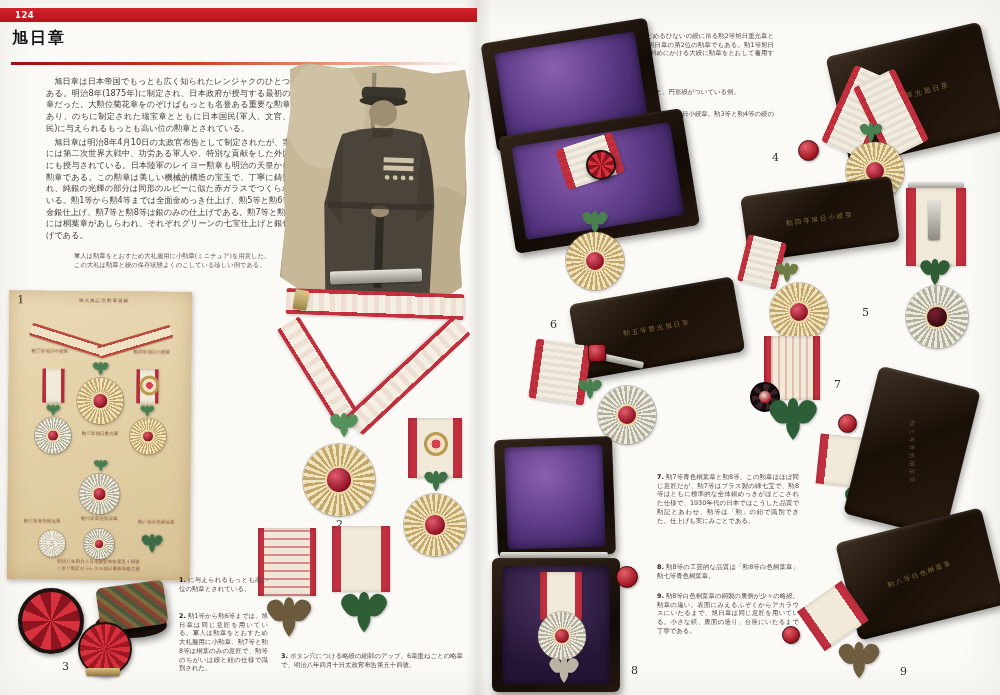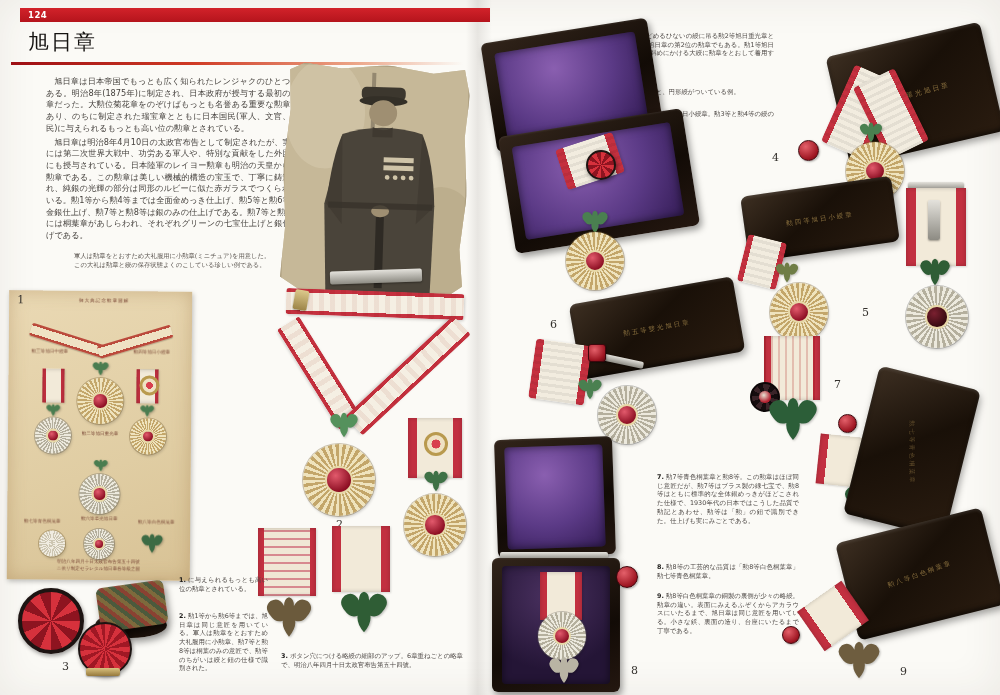--- a/index.html
+++ b/index.html
@@ -4,21 +4,21 @@
 <style>
   html,body{margin:0;padding:0;background:#ffffff;}
   #spread{position:relative;width:1000px;height:695px;background:#fbfaf6;overflow:hidden;
     font-family:"DejaVu Sans",sans-serif;box-shadow:inset 0 0 40px rgba(60,50,40,.08);}
   
   .redbar{position:absolute;top:8px;height:14px;background:linear-gradient(180deg,#d2222a,#b5141c);display:flex;align-items:center;}
   .pnum{color:#fff;font-size:8.5px;font-weight:bold;letter-spacing:.5px;}
   .secttl{color:#2a0c0d;font-size:8px;font-weight:bold;margin-right:5px;}
   .pagebox{background:#8d0f15;color:#fff;font-size:8.5px;font-weight:bold;padding:0 4px;line-height:12px;margin-right:3px;}
   
-  .booktitle{position:absolute;left:28px;top:28px;font-size:21px;font-weight:400;color:#151311;letter-spacing:2px;font-family:"DejaVu Sans",sans-serif;}
+  .booktitle{position:absolute;left:12px;top:28px;font-size:16px;font-weight:700;color:#151311;letter-spacing:2px;font-family:"DejaVu Sans",sans-serif;}
   .titlerule{position:absolute;left:11px;top:62px;width:452px;height:3px;
     background:linear-gradient(90deg,#9d0e13,#cf3a24 40%,#eba183 75%,rgba(246,214,198,0));}
   
   .jp-body{position:absolute;font-size:8.2px;line-height:11.7px;color:#45413d;text-align:justify;filter:blur(.22px);}
   .jp-body p{margin:0 0 2px 0;text-indent:1em;}
   .jp-note{position:absolute;font-size:6.3px;line-height:8.8px;color:#5a544f;filter:blur(.2px);}
   .cap{position:absolute;font-size:6.4px;line-height:8.7px;color:#4c4744;filter:blur(.2px);text-align:justify;}
   .cn{font-weight:bold;color:#1f1d1b;margin-right:2px;}
   .fign{position:absolute;font-size:11px;color:#33302c;font-family:"DejaVu Serif",serif;}
   
@@ -94,21 +94,21 @@
   <defs>
     <symbol id="paw" viewBox="0 0 44 34">
       <path d="M7 16 Q1 9 7 4 Q14 0 18 8 Q18 2 22 1 Q26 2 26 8 Q30 0 37 4 Q43 9 37 16 Q33 22 27 20 Q28 26 22 33 Q16 26 17 20 Q11 22 7 16 Z"></path>
     </symbol>
   </defs>
 </svg>
 
 <div id="spread">
   <div class="gutter"></div>
 
-  <div class="redbar" style="left:20px;width:462px;padding-left:8px;">
+  <div class="redbar" style="left:0;width:462px;padding-left:15px;">
     <span class="pnum">124</span>
   </div>
 
   <h1 class="booktitle" style="margin:0;">旭日章</h1>
   <div class="titlerule"></div>
 
   <div class="jp-body" style="left:6px;top:76px;width:253px;margin-left:40px;">
     <p>旭日章は日本帝国でもっとも広く知られたレンジャクのひとつである。明治8年(1875年)に制定され、日本政府が授与する最初の勲章だった。大勲位菊花章をのぞけばもっとも名誉ある重要な勲章であり、のちに制定された瑞宝章とともに日本国民(軍人、文官、平民)に与えられるもっとも高い位の勲章とされている。</p>
     <p>旭日章は明治8年4月10日の太政官布告として制定されたが、実際には第二次世界大戦中、功労ある軍人や、特別な貢献をした外国人にも授与されている。日本陸軍のレイヨー勲章も明治の天皇からの勲章である。この勲章は美しい機械的構造の宝玉で、丁寧に鋳造され、純銀の光輝の部分は同形のルビーに似た赤ガラスでつくられている。勲1等から勲4等までは全面金めっき仕上げ、勲5等と勲6等は金銀仕上げ、勲7等と勲8等は銀のみの仕上げである。勲7等と勲8等には桐葉章があしらわれ、それぞれグリーンの七宝仕上げと銀仕上げである。</p>
   </div>

